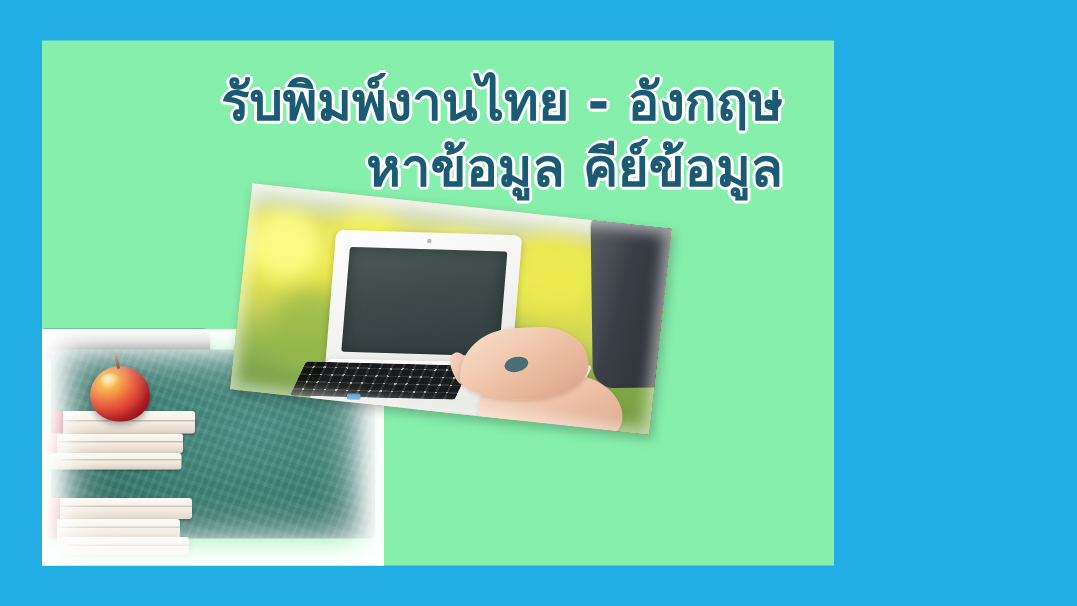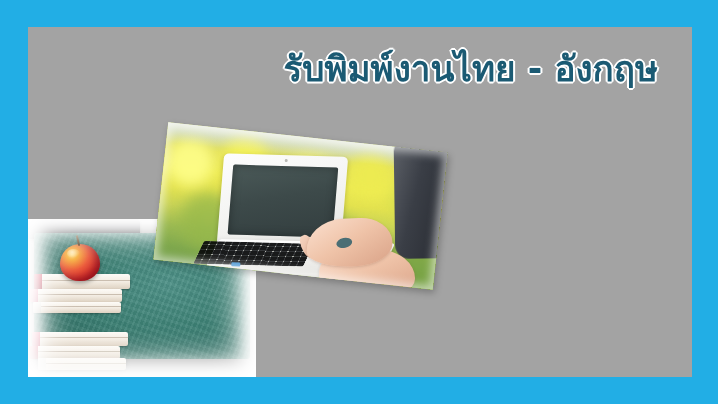--- a/index.html
+++ b/index.html
@@ -17,23 +17,23 @@
     height: 404px;
     overflow: hidden;
     background: #22aee5;
   }
 
   
   #canvas {
     position: absolute;
     left: 28px;
     top: 27px;
-    width: 664px;
+    width: 528px;
     height: 350px;
-    background: #a3a3a3;
+    background: #86efac;
     overflow: hidden;
   }
 
   
   #headline {
     position: absolute;
     right: 34px;
     top: 24px;
     text-align: right;
     line-height: 1.05;
@@ -447,16 +447,17 @@
       <div class="finger" id="f3"></div>
       <div class="finger" id="f4"></div>
       <div class="hand" id="hand-top"></div>
       <div class="thumb-dark"></div>
 
       <div id="laptop-feather"></div>
     </div>
 
     <div id="headline">
       <span class="hl-line l1">รับพิมพ์งานไทย - อังกฤษ</span>
+      <span class="hl-line l2">หาข้อมูล คีย์ข้อมูล</span>
     </div>
 
   </div>
 </div>
 
 </body></html>

